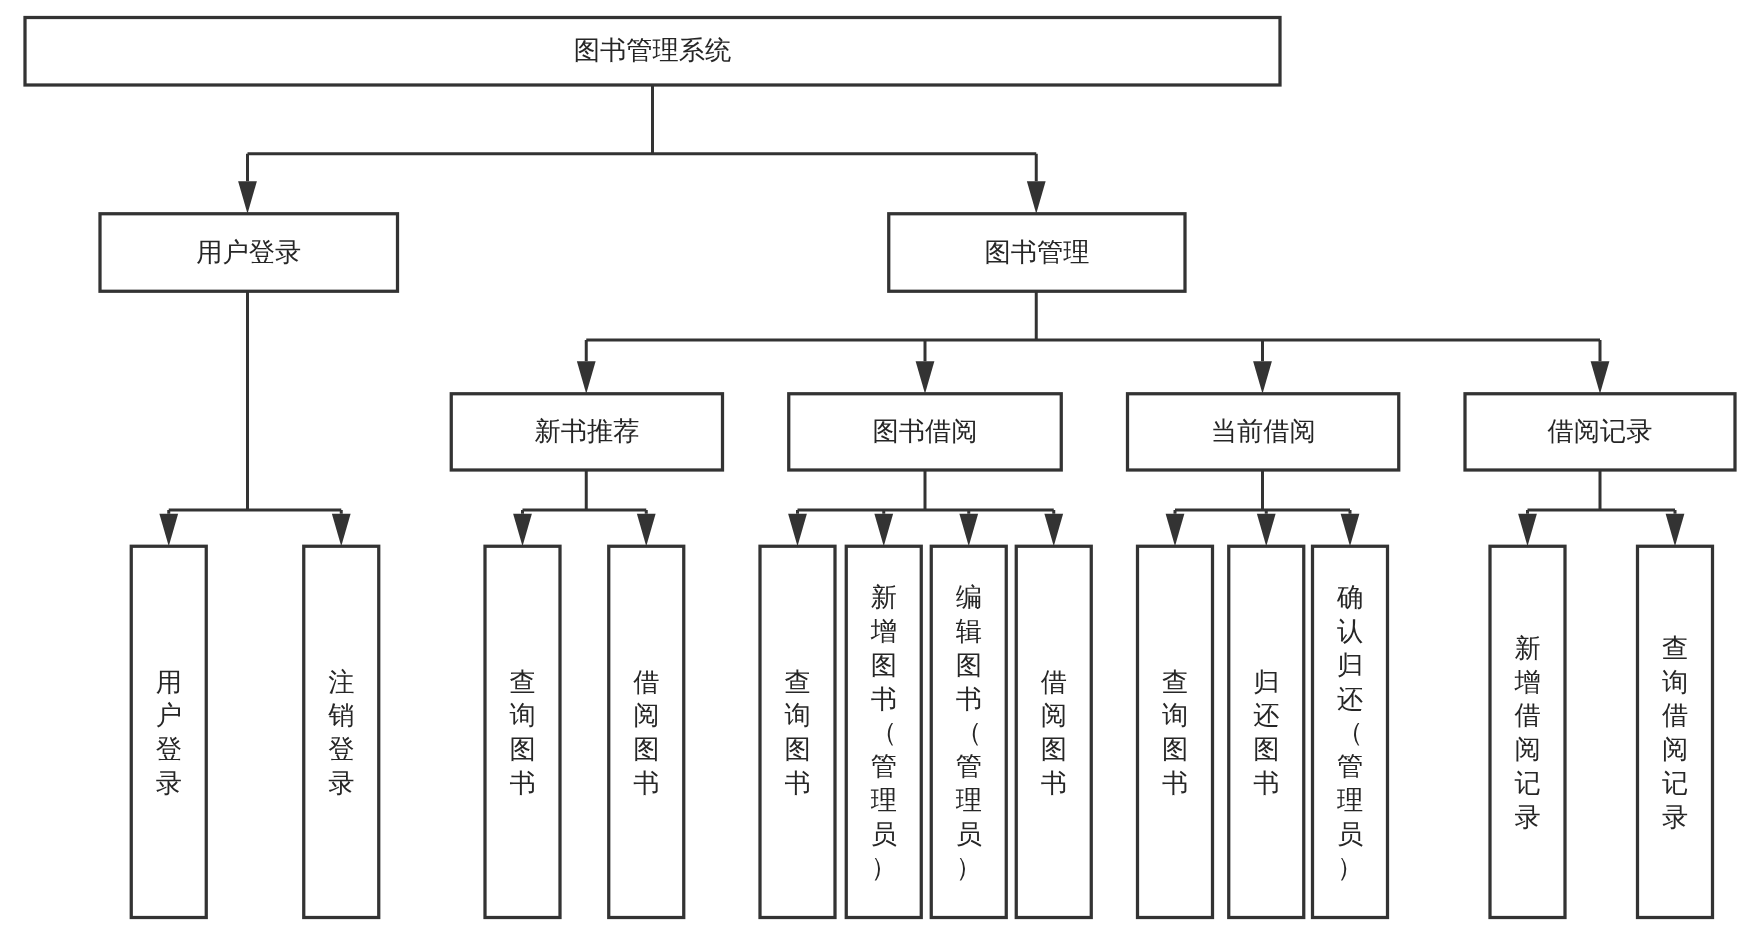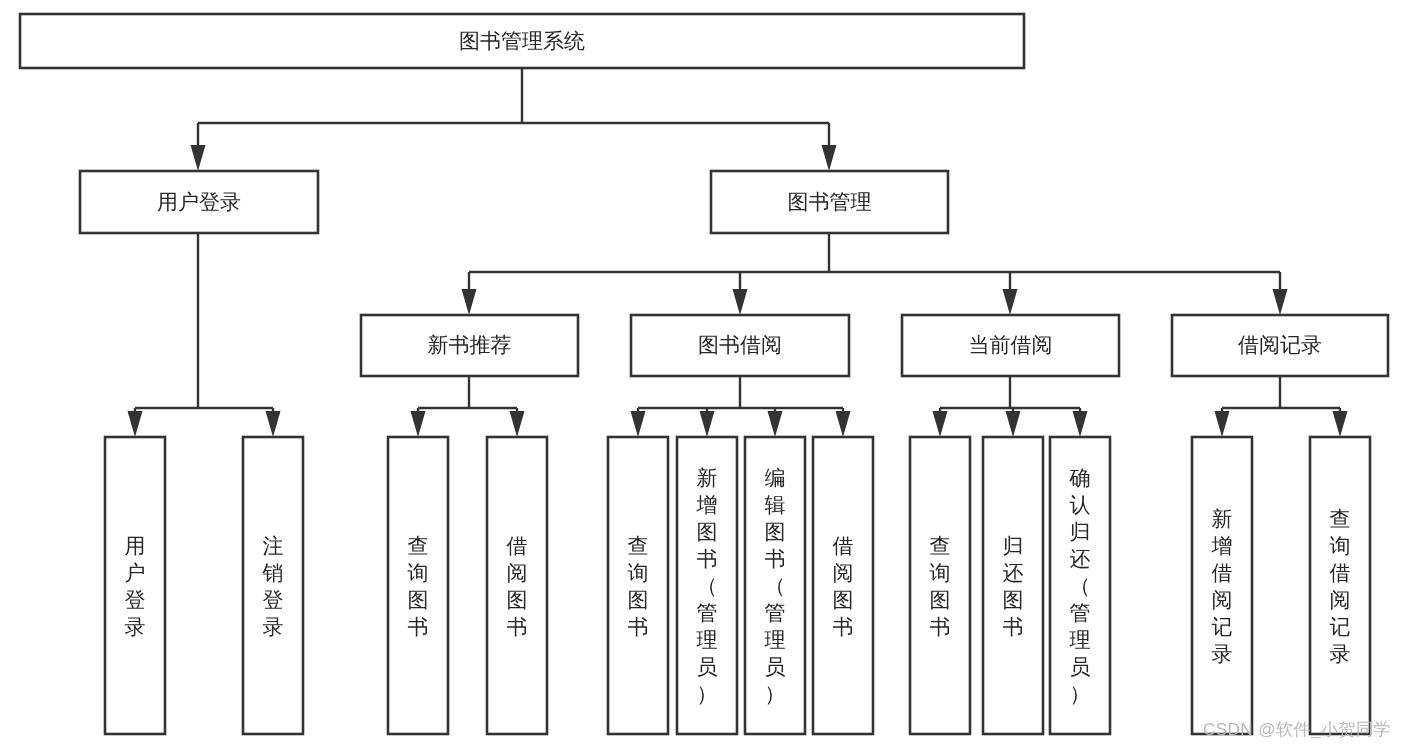--- a/index.html
+++ b/index.html
@@ -214,14 +214,13 @@
         <g>
           <rect class="node-rect" x="1192" y="437" width="60" height="297"></rect>
           <text class="node-label-v" x="1222" y="525.56"><tspan x="1222" dy="0">新</tspan><tspan x="1222" dy="27">增</tspan><tspan x="1222" dy="27">借</tspan><tspan x="1222" dy="27">阅</tspan><tspan x="1222" dy="27">记</tspan><tspan x="1222" dy="27">录</tspan></text>
         </g>
         <g>
           <rect class="node-rect" x="1310" y="437" width="60" height="297"></rect>
           <text class="node-label-v" x="1340" y="525.56"><tspan x="1340" dy="0">查</tspan><tspan x="1340" dy="27">询</tspan><tspan x="1340" dy="27">借</tspan><tspan x="1340" dy="27">阅</tspan><tspan x="1340" dy="27">记</tspan><tspan x="1340" dy="27">录</tspan></text>
         </g>
       </g>
   </svg>
-  <div class="watermark">CSDN @软件_小贺同学</div>
 </div>
 
 </body></html>

